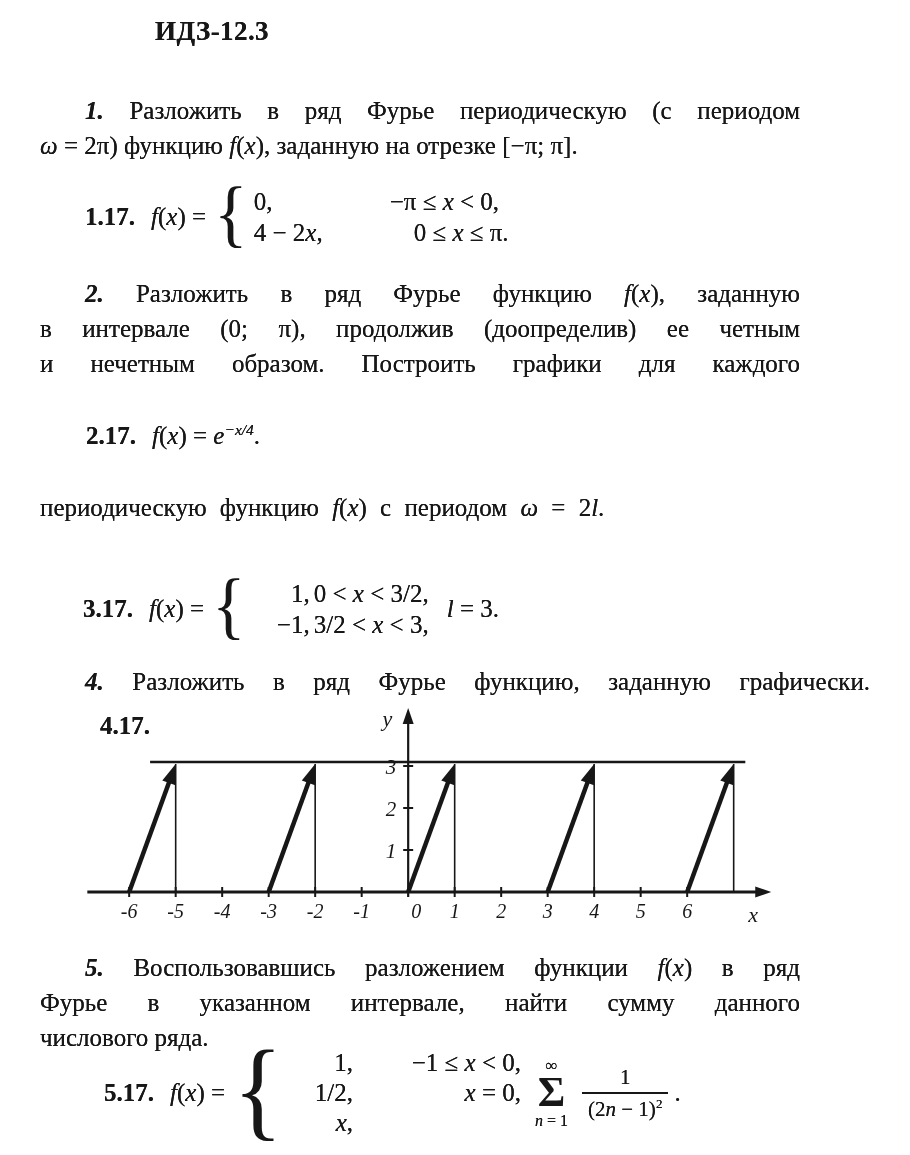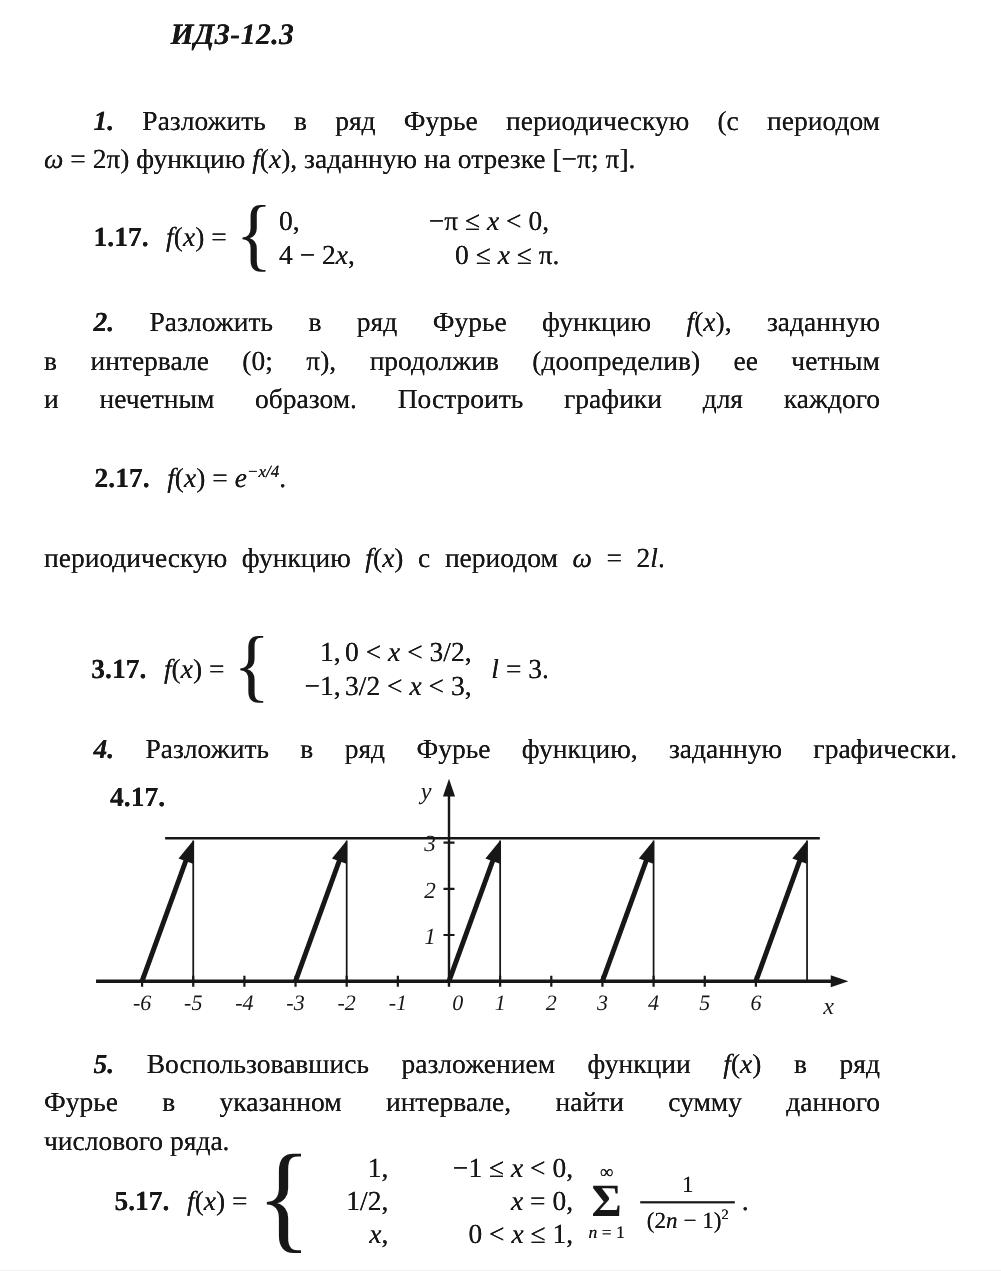--- a/index.html
+++ b/index.html
@@ -4,21 +4,21 @@
 <style>
   html,body{margin:0;padding:0;background:#e8e8e8;}
   .page{
     position:relative;width:910px;height:1155px;background:#ffffff;
     font-family:"Liberation Serif","DejaVu Serif",serif;color:#171717;
     overflow:hidden;margin:0 auto;
   }
   .abs{position:absolute;}
   
   .hdr-code,.hdr-var{
-    font-size:27px;font-weight:bold;font-style:italic;letter-spacing:.4px;
+    font-size:27px;font-weight:bold;letter-spacing:.4px;
     text-shadow:0 0 .6px currentColor;white-space:nowrap;
   }
   
   .para{left:40px;width:760px;font-size:25px;line-height:35px;}
   .para.wide{width:830px;}
   .line{
     text-align:justify;text-align-last:justify;
     text-shadow:0 0 .55px currentColor;white-space:normal;
   }
   .line.nj{text-align-last:left;}
@@ -199,21 +199,20 @@
       <div class="pwrow">
         <span class="c1"><span>1,</span></span>
         <span class="c2"><span>−1 ≤ </span><span class="i">x</span><span> &lt; 0,</span></span>
       </div>
       <div class="pwrow">
         <span class="c1"><span>1/2,</span></span>
         <span class="c2"><span class="i">x</span><span> = 0,</span></span>
       </div>
       <div class="pwrow">
         <span class="c1"><span class="i">x</span><span>,</span></span>
-        <span class="c2"><span>0 &lt; </span><span class="i">x</span><span> ≤ 1,</span></span>
       </div>
     </div>
     <span class="sum">
       <span class="top">∞</span>
       <span class="sig">Σ</span>
       <span class="bot"><span class="i">n</span><span> = 1</span></span>
     </span>
     <span class="frac">
       <span class="num">1</span>
       <span class="den"><span>(2</span><span class="i">n</span><span> − 1)</span><sup>2</sup></span>

